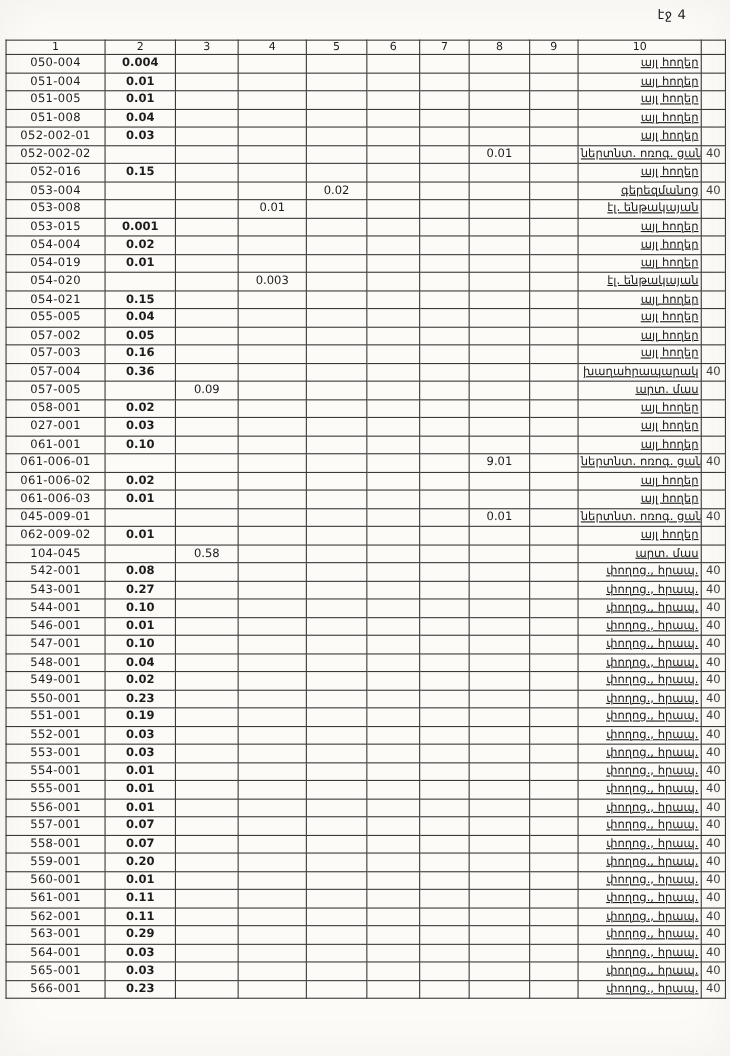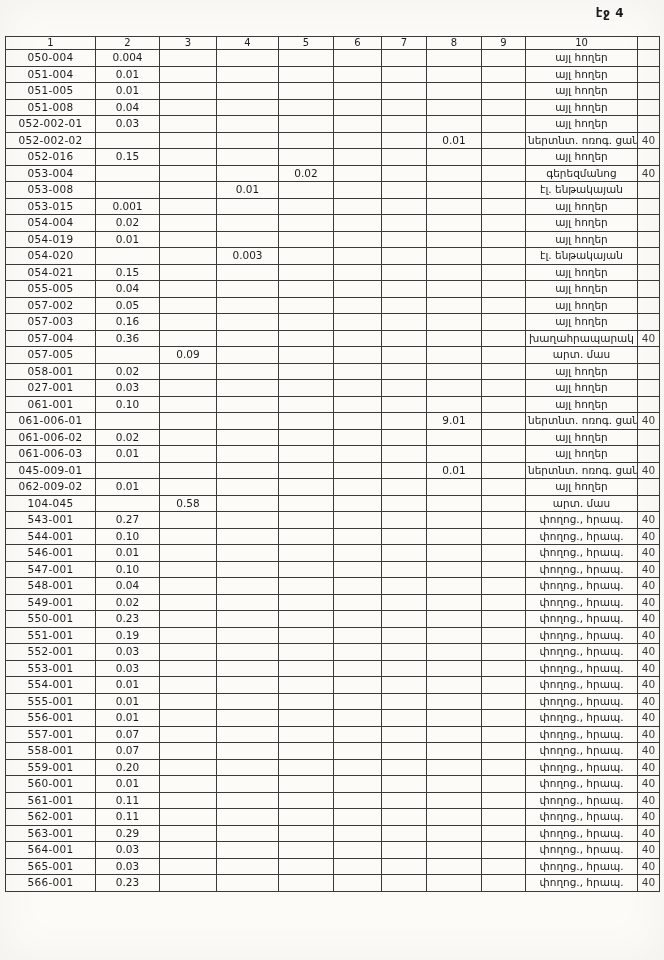--- a/index.html
+++ b/index.html
@@ -11,21 +11,21 @@
     font-family: "DejaVu Sans", sans-serif;
     color: #1c1c1c;
     overflow: hidden;
     box-shadow: inset 0 0 40px rgba(120,110,90,0.08);
   }
   .page-label {
     position: absolute;
     top: 6px;
     right: 40px;
     font-size: 12px;
-    font-weight: bold;
+    font-weight: normal;
     letter-spacing: 0.5px;
   }
   table.sheet {
     position: absolute;
     left: 5px;
     top: 36px;
     border-collapse: collapse;
     table-layout: fixed;
     width: 654px;
   }
@@ -40,23 +40,23 @@
     font-family: "DejaVu Sans", sans-serif;
   }
   table.sheet th {
     font-weight: normal;
     text-align: center;
     height: 12px;
     line-height: 12px;
     font-size: 10px;
   }
   td.c1  { text-align: center;  padding-left: 4px; letter-spacing: 0.3px; }
-  td.c2  { text-align: center; }
+  td.c2  { text-align: center; font-weight: bold; }
   td.c3, td.c4, td.c5, td.c6, td.c7, td.c8, td.c9 { text-align: center; }
-  td.c10 { text-align: center; padding-left: 3px; font-size: 10px; }
+  td.c10 { text-align: right; padding-left: 3px; font-size: 10px; text-decoration: underline; }
   td.margin-cell, th.margin-cell {
     border: none;
     background: transparent;
     font-size: 8.5px;
     color: #3d3d3b;
     text-align: center;
     padding-left: 3px;
   }
 </style>
 </head>
@@ -453,20 +453,33 @@
           <td class="c4"></td>
           <td class="c5"></td>
           <td class="c6"></td>
           <td class="c7"></td>
           <td class="c8"></td>
           <td class="c9"></td>
           <td class="c10">արտ. մաս</td>
           <td class="margin-cell"></td>
         </tr>
         <tr>
+          <td class="c1">542-001</td>
+          <td class="c2">0.08</td>
+          <td class="c3"></td>
+          <td class="c4"></td>
+          <td class="c5"></td>
+          <td class="c6"></td>
+          <td class="c7"></td>
+          <td class="c8"></td>
+          <td class="c9"></td>
+          <td class="c10">փողոց., հրապ.</td>
+          <td class="margin-cell">40</td>
+        </tr>
+        <tr>
           <td class="c1">543-001</td>
           <td class="c2">0.27</td>
           <td class="c3"></td>
           <td class="c4"></td>
           <td class="c5"></td>
           <td class="c6"></td>
           <td class="c7"></td>
           <td class="c8"></td>
           <td class="c9"></td>
           <td class="c10">փողոց., հրապ.</td>

